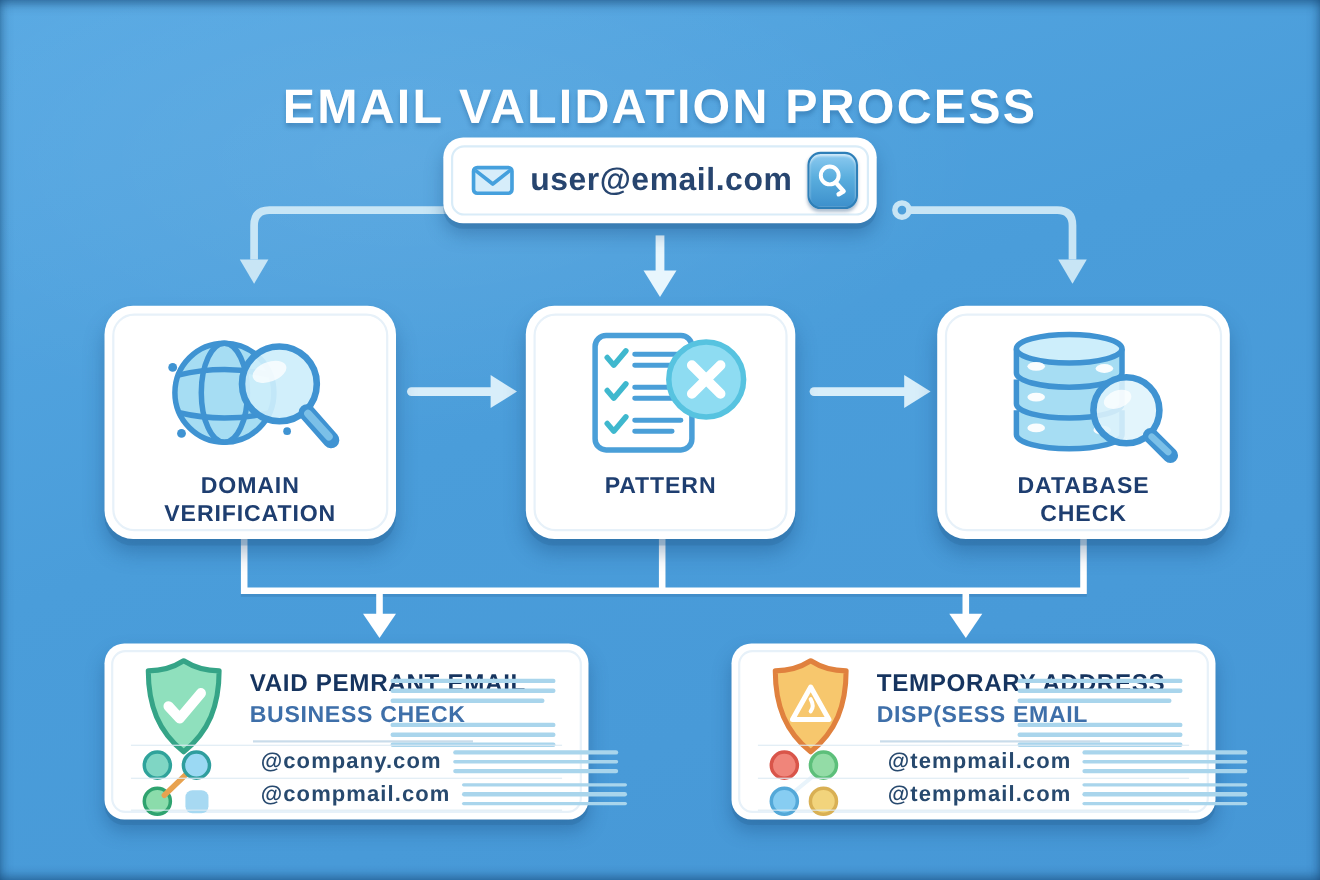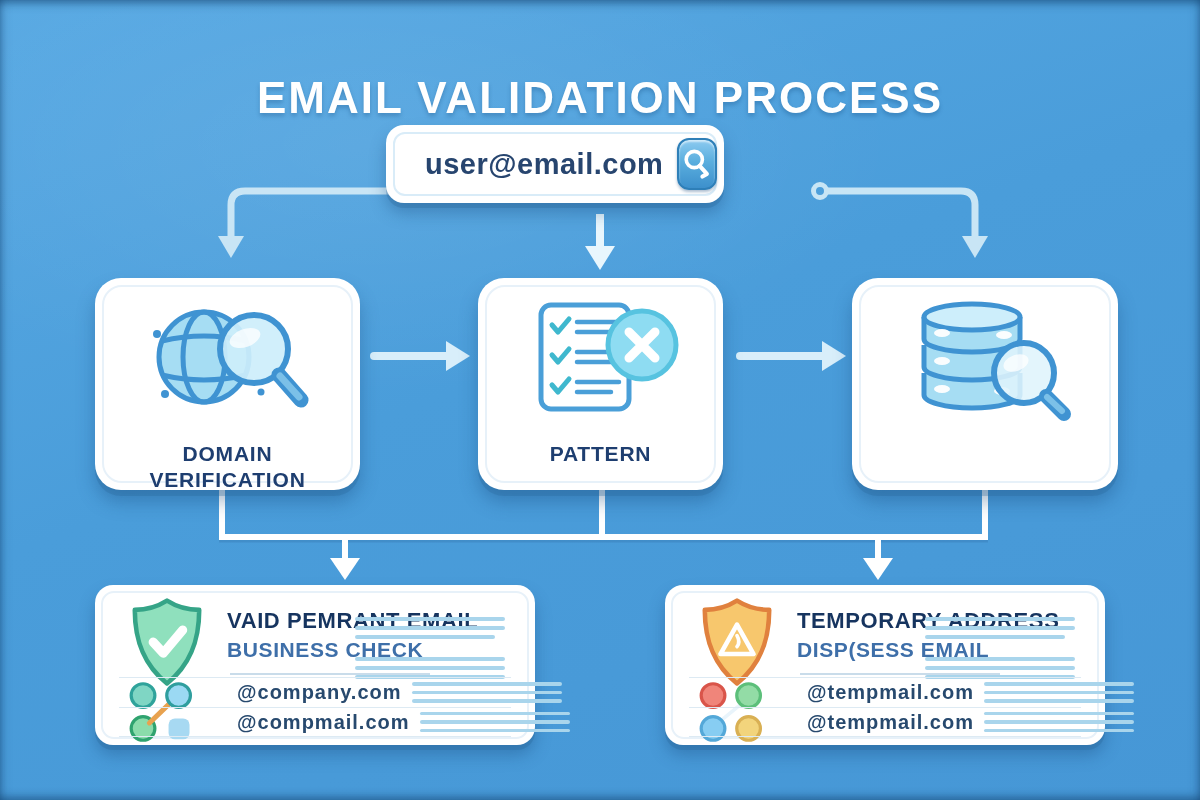--- a/index.html
+++ b/index.html
@@ -23,21 +23,21 @@
     text-align:center; color:#ffffff;
     font-size:44px; font-weight:800; letter-spacing:2px;
     text-shadow:0 3px 4px rgba(10,60,110,.28);
     margin-top:41px;
   }
 
   svg.connectors { position:absolute; inset:0; width:1200px; height:800px; }
 
   
   .email-card {
-    position:absolute; left:386px; top:125px; width:338px; height:78px;
+    position:absolute; left:403px; top:125px; width:394px; height:78px;
     background:#ffffff; border-radius:18px;
     box-shadow:0 5px 0 rgba(40,100,150,.28), 0 10px 16px rgba(20,70,120,.35);
     padding:7px;
   }
   .email-inner {
     width:100%; height:100%; border:2px solid #d9ecf8; border-radius:12px;
     display:flex; align-items:center; gap:14px; padding:0 8px 0 16px;
   }
   .email-text {
     flex:1; font-size:29px; font-weight:700; color:#27456f; letter-spacing:.5px;
@@ -54,21 +54,20 @@
   .step-box {
     position:absolute; top:278px; height:212px;
     background:#ffffff; border-radius:26px;
     box-shadow:0 6px 0 rgba(40,100,150,.28), 0 12px 18px rgba(20,70,120,.35);
     padding:7px;
   }
   .step-inner {
     width:100%; height:100%; border:2px solid #e7f1f9; border-radius:20px;
     display:flex; flex-direction:column; align-items:center; justify-content:flex-start;
     padding-top:10px;
-    gap:12px;
   }
   .step-icon { height:128px; display:flex; align-items:center; justify-content:center; }
   .step-label {
     text-align:center; color:#1e3e70; font-size:21px; font-weight:800;
     letter-spacing:.8px; line-height:26px; margin-top:4px;
   }
   #step-domain { left:95px;  width:265px; }
   #step-pattern { left:478px; width:245px; }
   #step-database { left:852px; width:266px; }
 
@@ -244,20 +243,24 @@
             <ellipse cx="44" cy="64" rx="8" ry="4"></ellipse>
             <ellipse cx="44" cy="92" rx="8" ry="4"></ellipse>
               <ellipse cx="104" cy="94" rx="8" ry="4"></ellipse>
           </g>
           <circle cx="126" cy="76" r="30" fill="#dff4fc" fill-opacity="0.88" stroke="#3f93d2" stroke-width="6"></circle>
           <ellipse cx="118" cy="66" rx="13" ry="8" fill="#ffffff" opacity="0.75" transform="rotate(-20 118 66)"></ellipse>
           <path d="M148 99 L166 117" stroke="#3f93d2" stroke-width="14" stroke-linecap="round"></path>
           <path d="M149 100 L164 114" stroke="#7bc0e8" stroke-width="6" stroke-linecap="round"></path>
         </svg>
       </div>
+      <div class="step-label">
+        <div>DATABASE</div>
+        <div>CHECK</div>
+      </div>
     </div>
   </div>
 
   <div class="result-card" id="result-valid">
     <div class="ring"></div>
     <svg class="shield" width="84" height="92" viewBox="0 0 90 100">
       <path d="M45 4 C56 11 66 14 80 14 C80 48 70 74 45 94 C20 74 10 48 10 14 C24 14 34 11 45 4 Z" fill="#8fe0bd" stroke="#35a487" stroke-width="5" stroke-linejoin="round"></path>
       <path d="M30 49 l11 12 l21 -25" fill="none" stroke="#ffffff" stroke-width="10" stroke-linecap="round" stroke-linejoin="round"></path>
     </svg>
     <div class="res-head">

